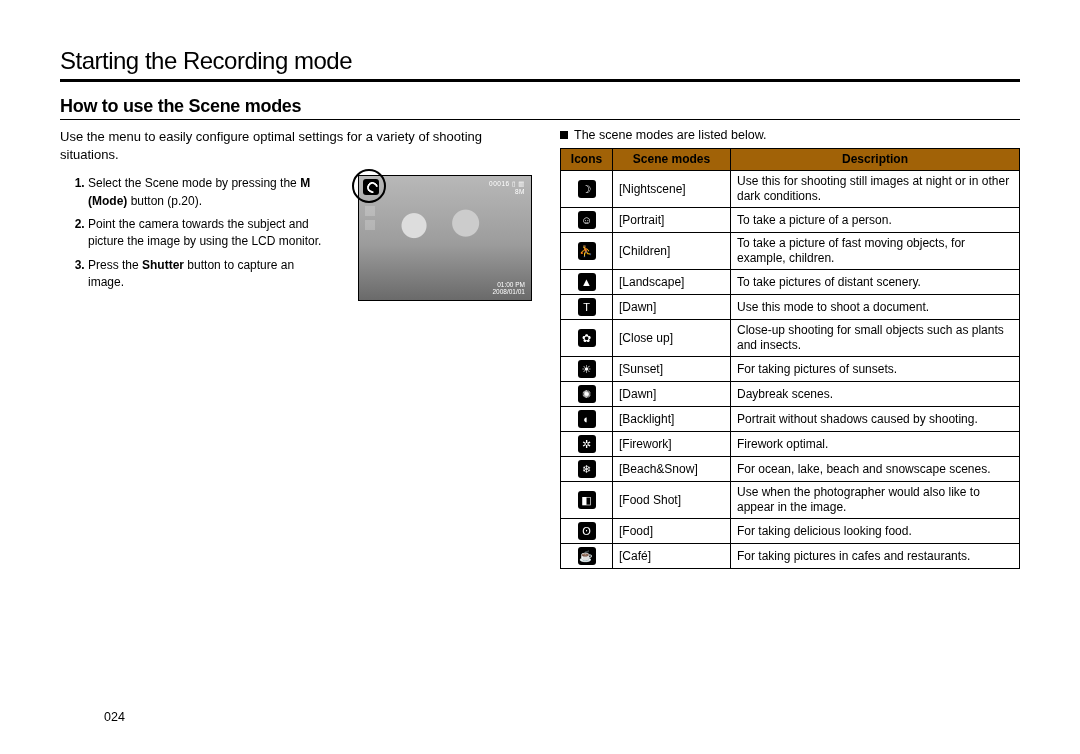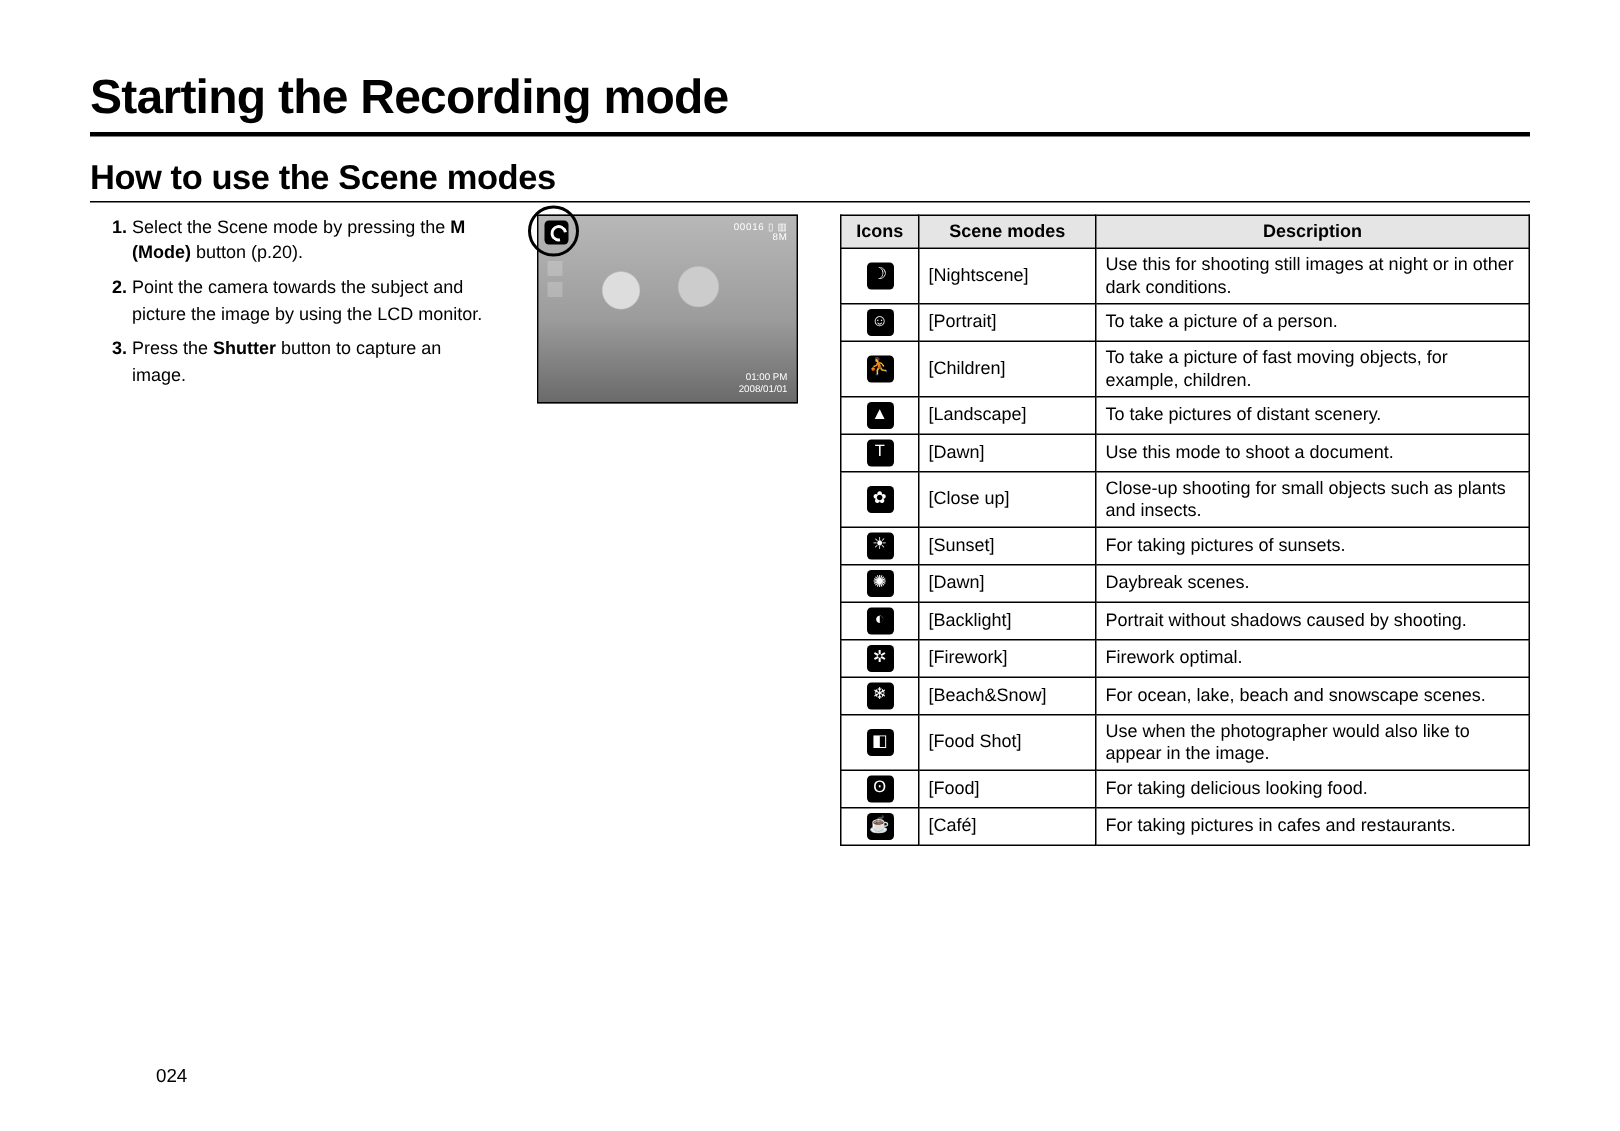--- a/index.html
+++ b/index.html
@@ -11,32 +11,32 @@
     color: #000;
     width: 1080px;
     height: 754px;
   }
   .page {
     padding: 48px 60px 30px 60px;
     position: relative;
     height: 100%;
   }
   .title {
-    font-size: 32px;
-    font-weight: bold;
+    font-size: 24px;
+    font-weight: normal;
     letter-spacing: -0.5px;
     margin-bottom: 6px;
     line-height: 1.05;
   }
   .rule {
     border-top: 3px solid #000;
     margin-bottom: 14px;
   }
   .subtitle {
-    font-size: 23px;
+    font-size: 18px;
     font-weight: bold;
     border-bottom: 1px solid #000;
     padding-bottom: 2px;
     margin-bottom: 8px;
     letter-spacing: -0.3px;
   }
   .columns {
     display: flex;
     gap: 28px;
   }
@@ -148,21 +148,21 @@
     width: 100%;
     font-size: 12px;
     line-height: 1.25;
   }
   table.scene th, table.scene td {
     border: 1px solid #000;
     padding: 3px 6px;
     vertical-align: middle;
   }
   table.scene th {
-    background: #e5e5e5;
+    background: #a16207;
     text-align: center;
     font-weight: bold;
   }
   table.scene td.icon {
     text-align: center;
     width: 52px;
   }
   table.scene td.name {
     text-align: left;
     width: 118px;
@@ -191,20 +191,21 @@
 
 <div class="page">
 
   <div class="title">Starting the Recording mode</div>
   <div class="rule"></div>
   <div class="subtitle">How to use the Scene modes</div>
 
   <div class="columns">
 
     <div class="col">
+      <div class="intro">Use the menu to easily configure optimal settings for a variety of shooting situations.</div>
 
       <div class="left-body">
         <ol class="steps">
           <li>
             <span>Select the Scene mode by pressing the </span><b>M (Mode)</b><span> button (p.20).</span>
           </li>
           <li>Point the camera towards the subject and picture the image by using the LCD monitor.</li>
           <li>
             <span>Press the </span><b>Shutter</b><span> button to capture an image.</span>
           </li>
@@ -226,20 +227,23 @@
               <div>01:00 PM</div>
               <div>2008/01/01</div>
             </div>
           </div>
           <div class="mode-circle"></div>
         </div>
       </div>
     </div>
 
     <div class="col">
+      <div class="right-lead">
+        <span class="sq"></span><span>The scene modes are listed below.</span>
+      </div>
 
       <table class="scene">
         <thead>
           <tr>
             <th>Icons</th>
             <th>Scene modes</th>
             <th>Description</th>
           </tr>
         </thead>
         <tbody id="scene-tbody">

